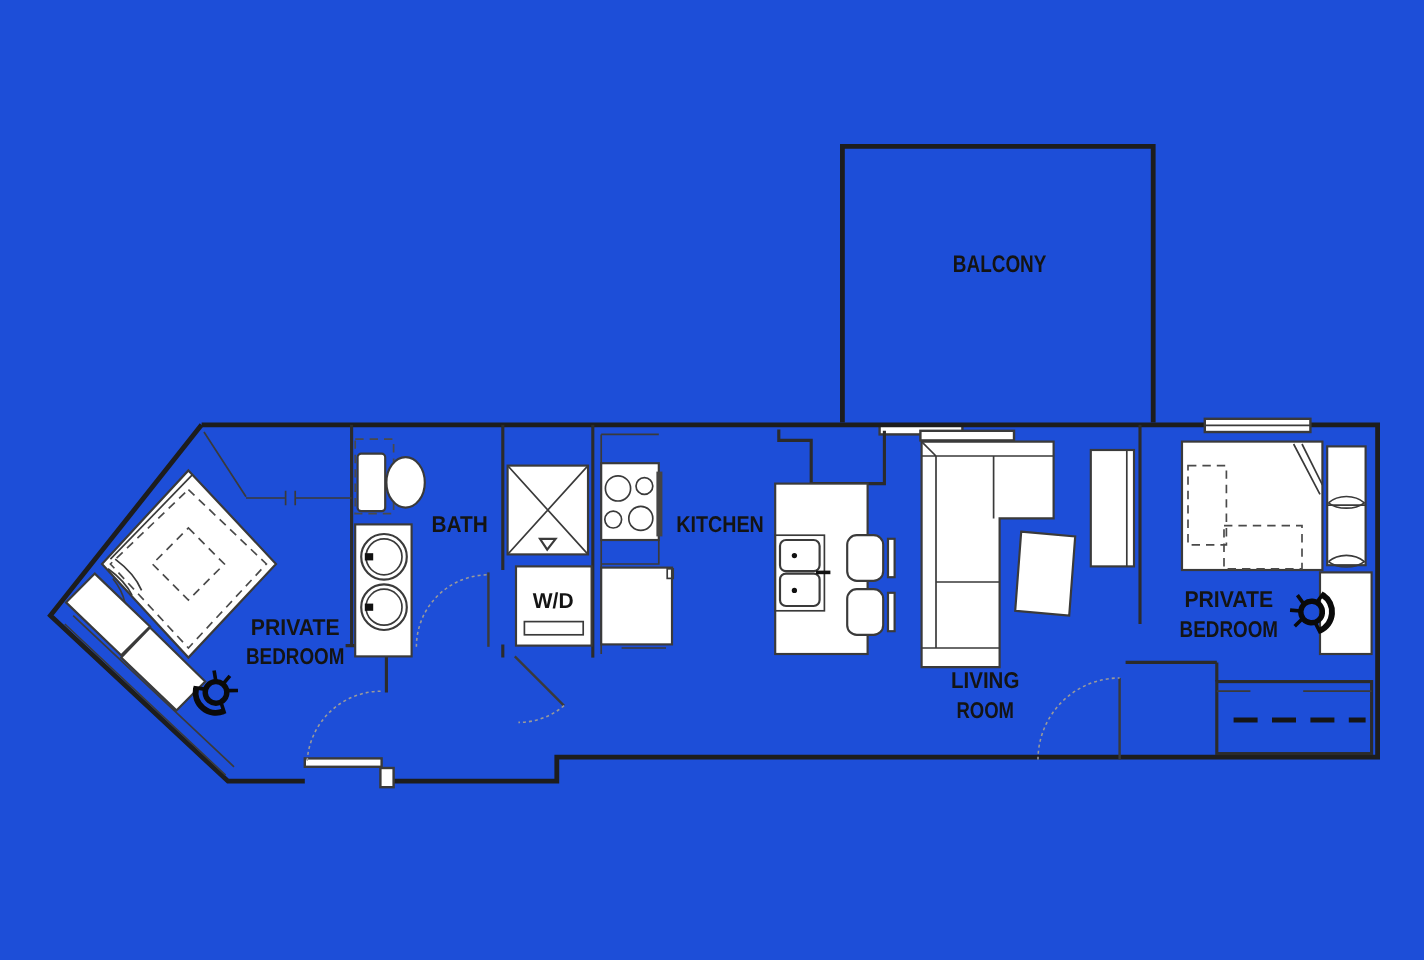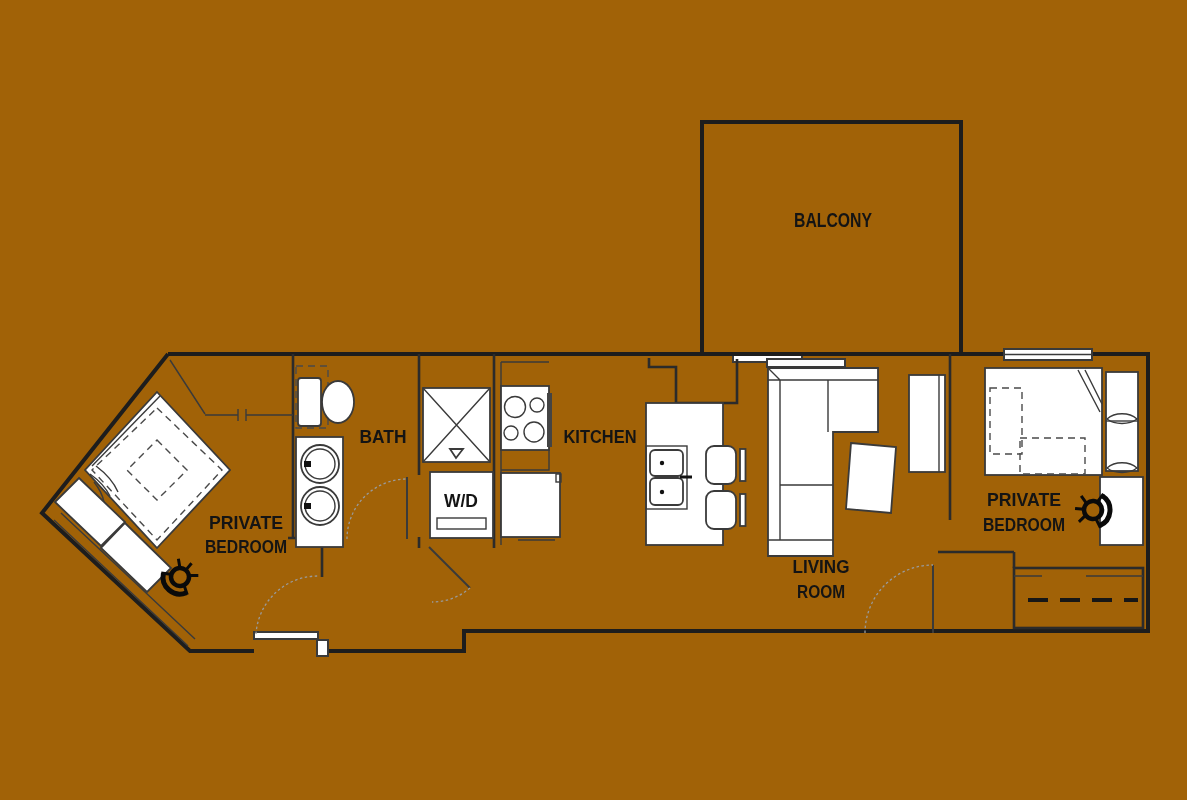--- a/index.html
+++ b/index.html
@@ -1,16 +1,16 @@
 <!DOCTYPE html>
 <html><head>
 <meta charset="utf-8">
 <style>
   html,body{margin:0;padding:0;background:#ffffff;}
-  .stage{position:relative;width:1187px;height:800px;background:#a16207;overflow:hidden;}
+  .stage{position:relative;width:1187px;height:800px;background:#1d4ed8;overflow:hidden;}
   svg{display:block;}
   .wall{fill:none;stroke:#1d1d1d;stroke-width:4;stroke-linejoin:miter;}
   .wall-thin{fill:none;stroke:#2b2b2b;stroke-width:2.6;}
   .fixture{fill:#ffffff;stroke:#3a3a3a;stroke-width:1.8;}
   .fline{fill:none;stroke:#3a3a3a;stroke-width:1.4;}
   .fdash{fill:none;stroke:#4a4a4a;stroke-width:1.4;stroke-dasharray:7 5;}
   .arc{fill:none;stroke:#9a9a9a;stroke-width:1.3;stroke-dasharray:2.5 2.5;}
   .leaf{fill:#ffffff;stroke:#3a3a3a;stroke-width:2;}
   .rod{fill:none;stroke:#161616;stroke-width:4;stroke-dasharray:20 12;}
   .blk{fill:#111111;stroke:none;}

